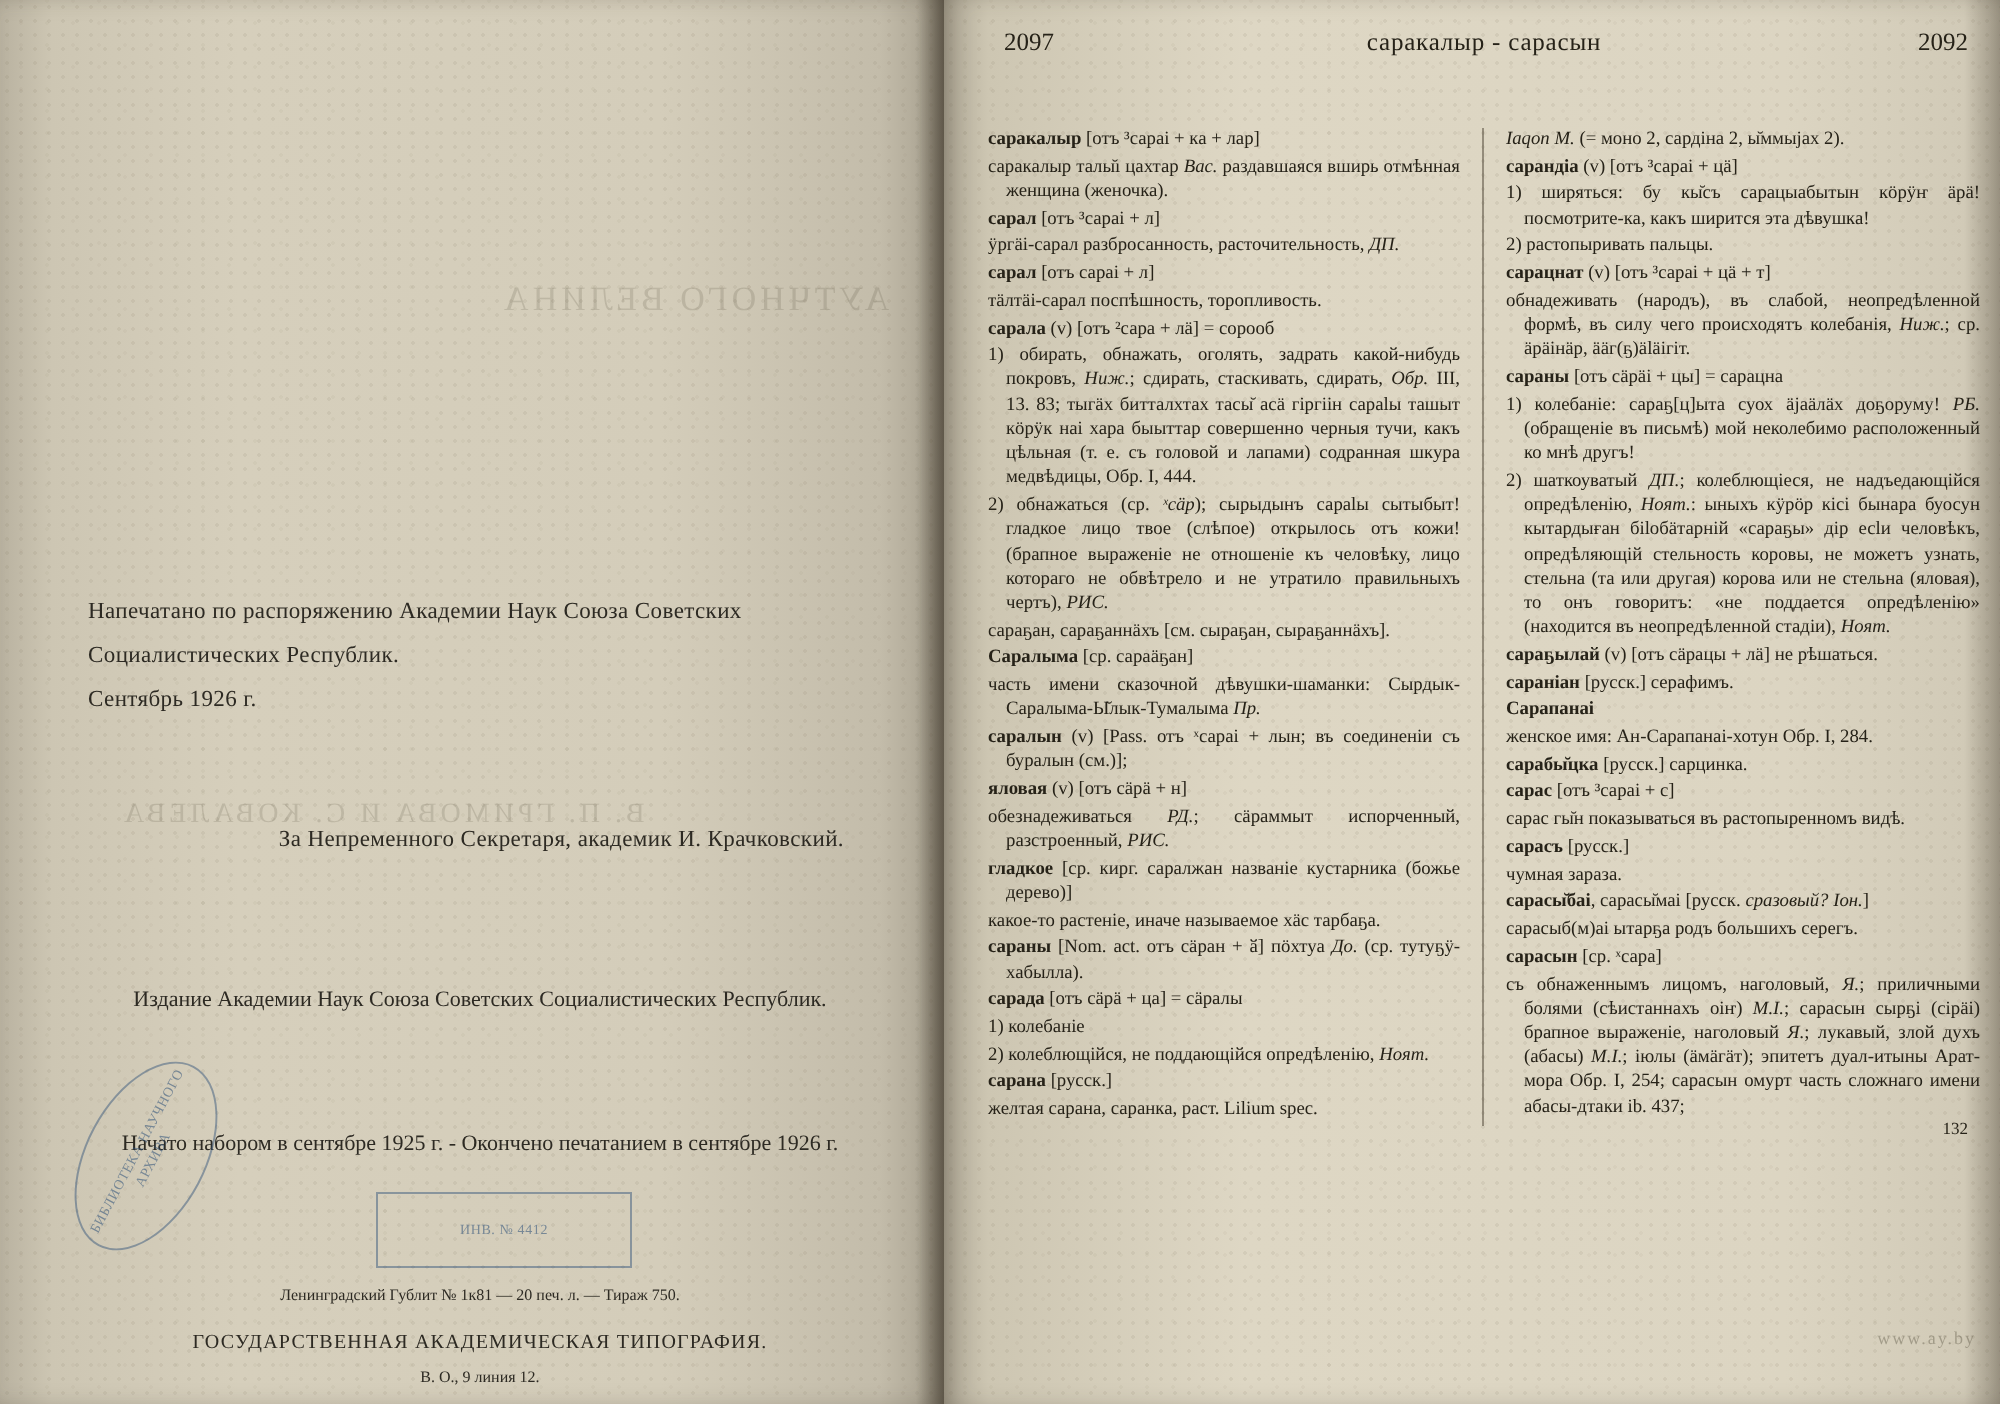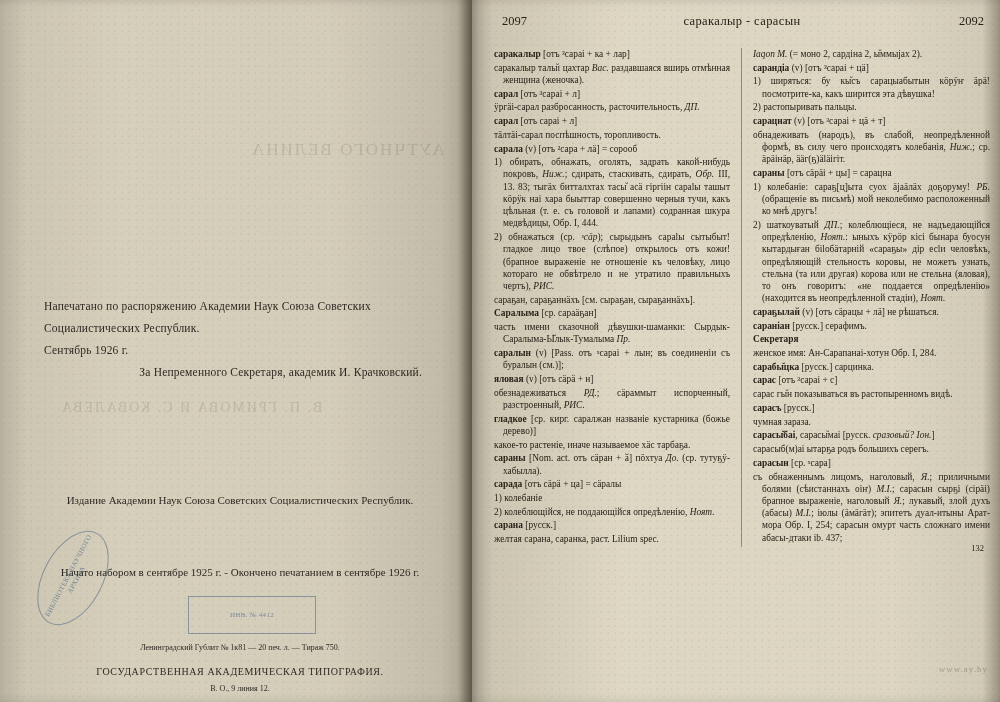--- a/index.html
+++ b/index.html
@@ -21,21 +21,21 @@
   .speckle{position:absolute;inset:0;pointer-events:none;
     background-image:radial-gradient(rgba(120,108,86,.10) 1px,transparent 1px),
                      radial-gradient(rgba(150,140,115,.08) 1px,transparent 1px);
     background-size:7px 7px,13px 11px;background-position:0 0,4px 6px;}
 
   
   #left-content{position:absolute;left:30px;right:24px;top:0;bottom:0;color:#2d2a23;}
   .colophon-block{position:absolute;left:10px;width:400px;text-align:center;}
   .l1{top:296px;font-size:11.5px;letter-spacing:.2px;line-height:1.9;}
   .l1 .line-left{display:block;text-align:left;padding-left:4px;}
-  .l1 .line-right{display:block;text-align:right;padding-right:18px;}
+  .l1 .line-right{display:block;text-align:right;padding-right:18px;margin-top:48px;}
   .l2{top:494px;font-size:11px;}
   .l3{top:566px;font-size:11px;}
   .l4{top:642px;font-size:8.5px;line-height:1.6;}
   .l4 .big{font-size:10px;letter-spacing:.6px;}
   .l4 .small{font-size:8px;}
 
   
   .ghost{position:absolute;color:rgba(70,62,45,.16);font-size:15px;letter-spacing:2px;
         transform:scaleX(-1);user-select:none;}
   #ghost1{top:140px;left:250px;transform:scaleX(-1) rotate(0deg);font-size:17px;}
@@ -48,21 +48,21 @@
          transform:rotate(-62deg);display:flex;align-items:center;justify-content:center;text-align:center;}
   #stamp-rect{left:158px;top:596px;width:118px;height:30px;
          display:flex;align-items:center;justify-content:center;text-align:center;}
 
   
   #right-content{position:absolute;left:494px;top:14px;width:496px;color:#262218;}
   #page-head{position:relative;height:26px;font-size:12.5px;}
   #page-head .pn-l{position:absolute;left:8px;top:0;text-align:center;}
   #page-head .pn-r{position:absolute;right:6px;top:0;}
   #page-head .running{position:absolute;left:0;right:0;text-align:center;top:0;letter-spacing:.4px;}
-  #cols{position:relative;margin-top:8px;display:flex;gap:0;justify-content:space-between;}
+  #cols{position:relative;margin-top:24px;display:flex;gap:0;justify-content:space-between;}
   .col{width:50%;box-sizing:border-box;font-size:9.4px;line-height:1.30;text-align:justify;}
   .col.left{padding-right:11px;border-right:1px solid rgba(60,52,36,.45);}
   .col.right{padding-left:11px;}
   .entry{margin:0 0 1.5px 0;padding-left:9px;text-indent:-9px;}
   .entry .hw{font-weight:700;}
   .entry .it{font-style:italic;}
   #folio{position:absolute;right:6px;bottom:-6px;font-size:8.5px;}
   #wm{position:absolute;right:12px;bottom:28px;font-size:9px;color:rgba(70,62,45,.35);letter-spacing:1px;}
   
   #right-edge{position:absolute;right:0;top:0;bottom:0;width:18px;
@@ -147,21 +147,21 @@
           <p class="entry"><span class="hw">сарандіа</span> (v) [отъ ³сараі + цӓ]</p>
           <p class="entry">1) ширяться: бу кы̆съ сарацыабытын кӧрӱҥ ӓрӓ! посмотрите-ка, какъ ширится эта дѣвушка!</p>
           <p class="entry">2) растопыривать пальцы.</p>
           <p class="entry"><span class="hw">сарацнат</span> (v) [отъ ³сараі + цӓ + т]</p>
           <p class="entry">обнадеживать (народъ), въ слабой, неопредѣленной формѣ, въ силу чего происходятъ колебанія, <span class="it">Ниж.</span>; ср. ӓрӓінӓр, ӓӓг(ҕ)ӓlӓігіт.</p>
           <p class="entry"><span class="hw">сараны</span> [отъ сӓрӓі + цы] = сарацна</p>
           <p class="entry">1) колебаніе: сараҕ[ц]ыта суох ӓјаӓлӓх доҕоруму! <span class="it">РБ.</span> (обращеніе въ письмѣ) мой неколебимо расположенный ко мнѣ другъ!</p>
           <p class="entry">2) шаткоуватый <span class="it">ДП.</span>; колеблющіеся, не надъедающійся опредѣленію, <span class="it">Ноят.</span>: ыныхъ кӱрӧр кісі бынара буосун кытардыған біlобӓтарній «сараҕы» дір есlи человѣкъ, опредѣляющій стельность коровы, не можетъ узнать, стельна (та или другая) корова или не стельна (яловая), то онъ говоритъ: «не поддается опредѣленію» (находится въ неопредѣленной стадіи), <span class="it">Ноят.</span></p>
           <p class="entry"><span class="hw">сараҕылай</span> (v) [отъ сӓрацы + лӓ] не рѣшаться.</p>
           <p class="entry"><span class="hw">сараніан</span> [русск.] серафимъ.</p>
-          <p class="entry"><span class="hw">Секретаря</span></p>
+          <p class="entry"><span class="hw">Сарапанаі</span></p>
           <p class="entry">женское имя: Ан-Сарапанаі-хотун Обр. I, 284.</p>
           <p class="entry"><span class="hw">сарабы̆цка</span> [русск.] сарцинка.</p>
           <p class="entry"><span class="hw">сарас</span> [отъ ³сараі + с]</p>
           <p class="entry">сарас гы̆н показываться въ растопыренномъ видѣ.</p>
           <p class="entry"><span class="hw">сарасъ</span> [русск.]</p>
           <p class="entry">чумная зараза.</p>
           <p class="entry"><span class="hw">сарасы̆баі</span>, сарасы̆маі [русск. <span class="it">сразовый? Іон.</span>]</p>
           <p class="entry">сарасыб(м)аі ытарҕа родъ большихъ серегъ.</p>
           <p class="entry"><span class="hw">сарасын</span> [ср. ˣсара]</p>
           <p class="entry">съ обнаженнымъ лицомъ, наголовый, <span class="it">Я.</span>; приличными болями (сѣистаннахъ оіҥ) <span class="it">М.І.</span>; сарасын сырҕі (сірӓі) брапное выраженіе, наголовый <span class="it">Я.</span>; лукавый, злой духъ (абасы) <span class="it">М.І.</span>; іюлы (ӓмӓгӓт); эпитетъ дуал-итыны Арат-мора Обр. I, 254; сарасын омурт часть сложнаго имени абасы-дтаки ib. 437;</p>

